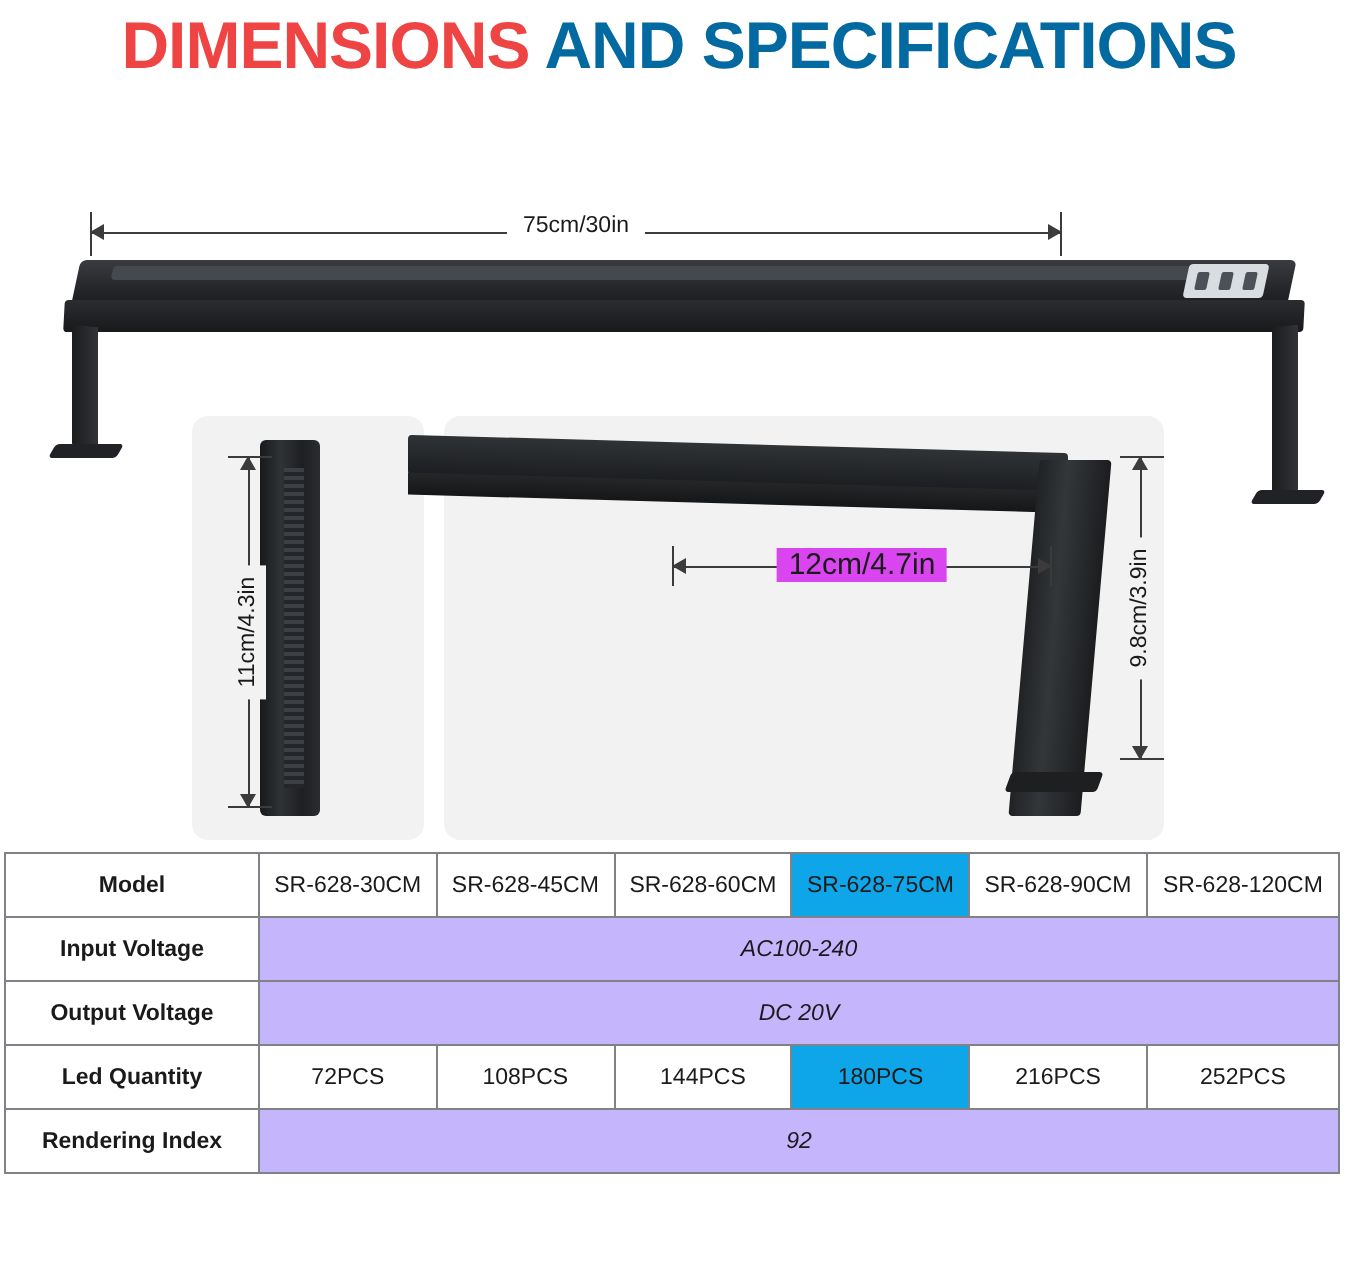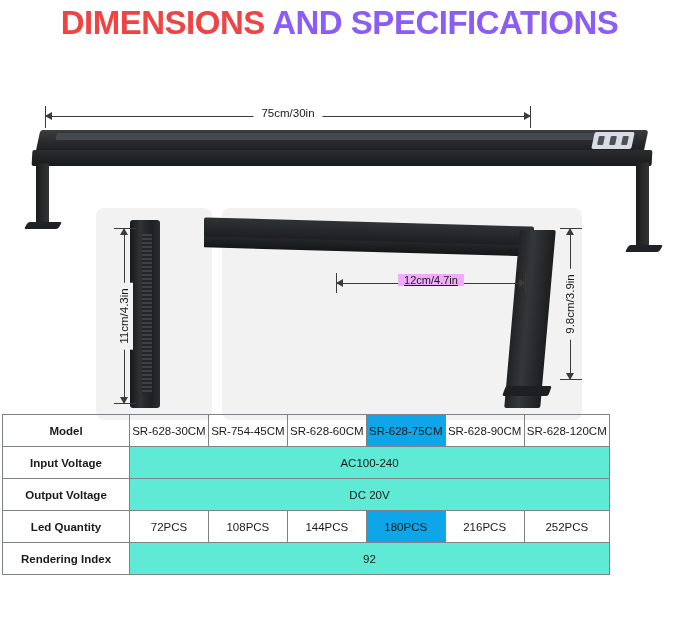--- a/index.html
+++ b/index.html
@@ -22,21 +22,21 @@
     text-align: center;
     white-space: nowrap;
   }
   .header .title-blue {
     color: #ef4444;
     font-size: 33px;
     font-weight: bold;
     letter-spacing: -0.5px;
   }
   .header .title-dark {
-    color: #8b5cf6;
+    color: #0369a1;
     font-size: 33px;
     font-weight: bold;
     letter-spacing: -0.5px;
   }
 
   
   .diagram {
     position: relative;
     width: 679px;
     height: 350px;
@@ -329,25 +329,24 @@
     border-top: 4px solid transparent;
     border-bottom: 4px solid transparent;
   }
   .dim-12 .arrow.l { left: 0; border-right: 7px solid #3b3b3b; }
   .dim-12 .arrow.r { right: 0; border-left: 7px solid #3b3b3b; }
   .dim-12 .label {
     position: absolute;
     top: 2px;
     left: 50%;
     transform: translateX(-50%);
-    background: #f0abfc;
+    background: #d946ef;
     padding: 0 6px;
-    font-size: 11px;
+    font-size: 15px;
     white-space: nowrap;
-    text-decoration: underline;
   }
 
   
   .dim-98 {
     position: absolute;
     left: 558px;
     top: 186px;
     width: 24px;
     height: 152px;
   }
@@ -385,42 +384,43 @@
     background: #f2f2f3;
     padding: 3px 6px;
     font-size: 11.5px;
     white-space: nowrap;
   }
 
   
   .spec-table {
     position: absolute;
     left: 2px;
-    top: 414px;
-    width: 608px;
+    top: 426px;
+    width: 668px;
     border-collapse: collapse;
     font-size: 11.5px;
   }
   .spec-table td {
     border: 1px solid #7f8286;
     height: 31px;
     text-align: center;
     vertical-align: middle;
     padding: 0 2px;
     white-space: nowrap;
   }
   .spec-table td.rowhead {
     font-weight: bold;
     width: 122px;
   }
   .spec-table td.hl {
     background: #0ea5e9;
   }
   .spec-table td.sub {
-    background: #5eead4;
+    background: #c4b5fd;
+    font-style: italic;
   }
 </style>
 </head>
 <body>
 
 <div class="header">
   <span class="title-blue">DIMENSIONS</span><span class="title-dark"> AND SPECIFICATIONS</span>
 </div>
 
 <div class="diagram">
@@ -487,21 +487,21 @@
     <div class="arrow dn"></div>
     <div class="label">9.8cm/3.9in</div>
   </div>
 </div>
 
 <table class="spec-table">
   <tbody>
       <tr>
         <td class="rowhead">Model</td>
         <td>SR-628-30CM</td>
-        <td>SR-754-45CM</td>
+        <td>SR-628-45CM</td>
         <td>SR-628-60CM</td>
         <td class="hl">SR-628-75CM</td>
         <td>SR-628-90CM</td>
         <td>SR-628-120CM</td>
       </tr>
       <tr>
         <td class="rowhead">Input Voltage</td>
         <td colspan="6" class="sub">AC100-240</td>
       </tr>
       <tr>

